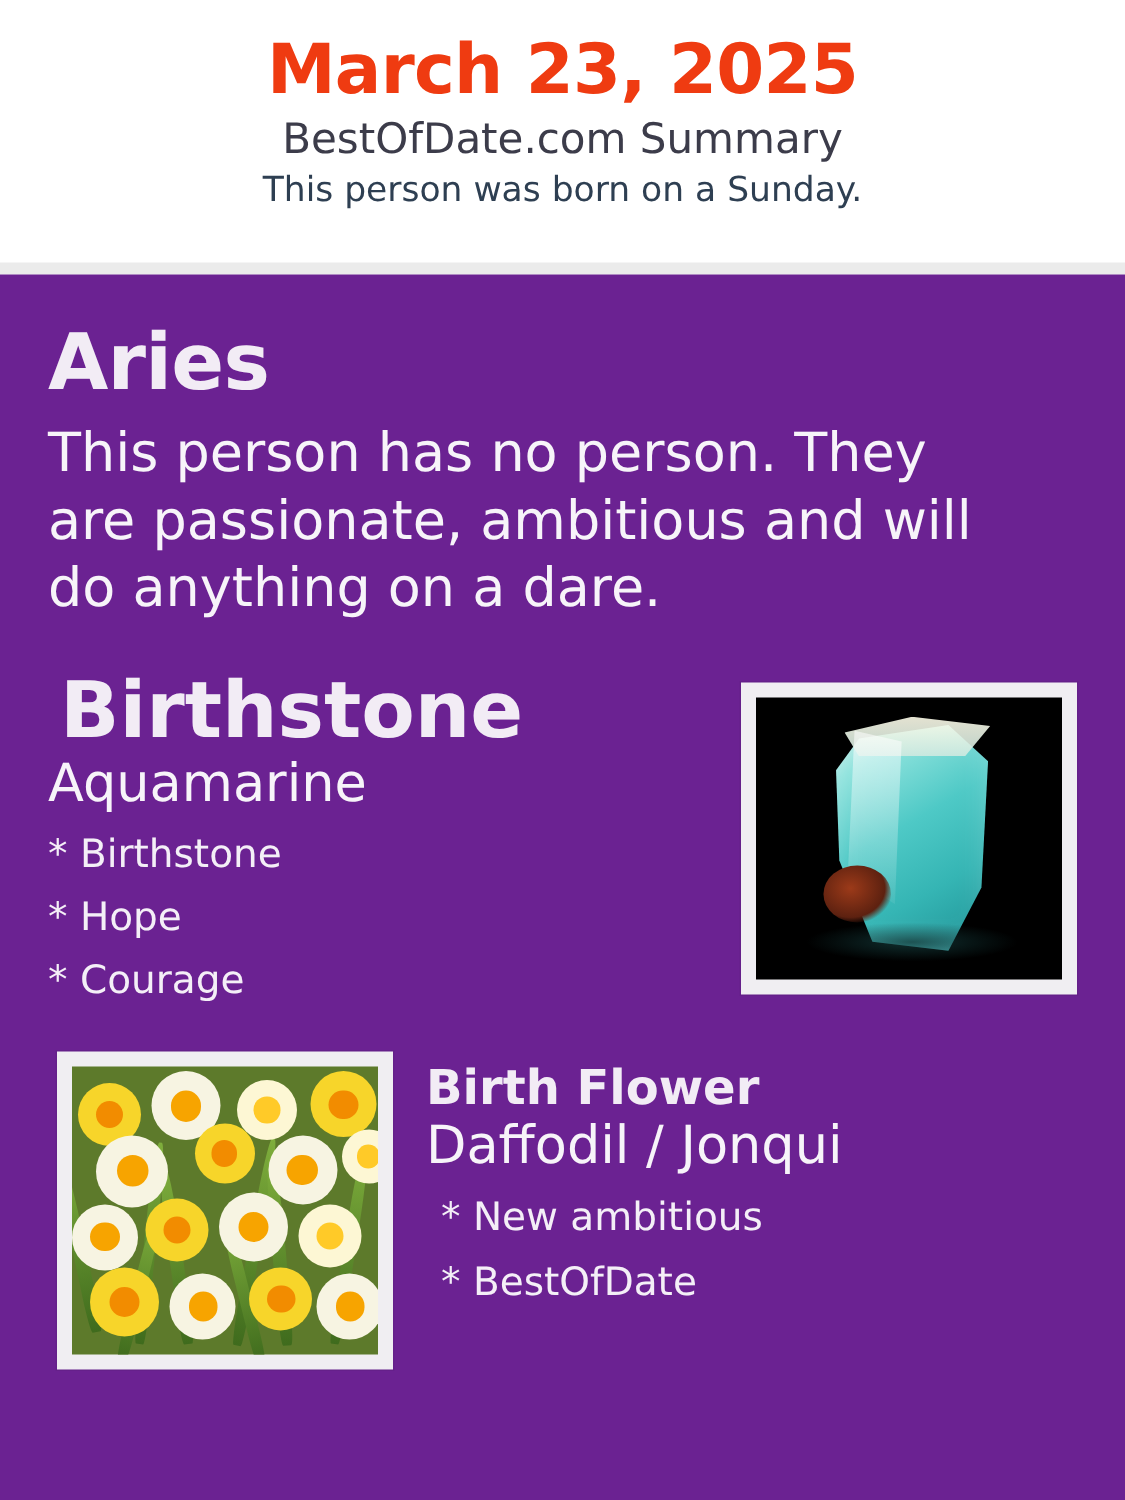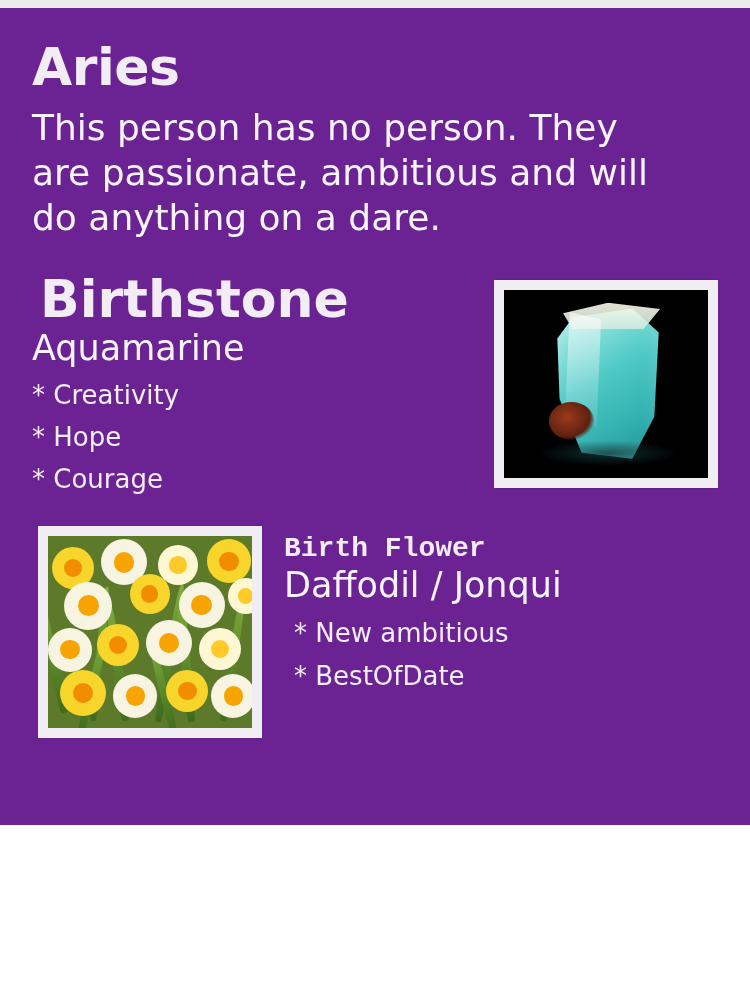--- a/index.html
+++ b/index.html
@@ -221,58 +221,62 @@
   .daff.white::after { background: #f7a400; }
   .daff.yellow { background: #f7d52a; }
   .daff.yellow::after { background: #f28c00; }
   .daff.cream { background: #fdf7d4; }
   .daff.cream::after { background: #ffca28; }
 
   .flower-text {
     margin-left: 252px;
   }
   .flower-title {
-    font-size: 28px;
+    font-size: 32px;
     font-weight: bold;
     color: #f2ecf5;
     line-height: 1.05;
     padding-top: 8px;
-    font-family: Liberation Mono, monospace;
   }
   .flower-name {
     font-size: 35px;
     color: #f7f4f9;
     line-height: 1.15;
     margin-top: 2px;
   }
   .flower-bullet {
     font-size: 26px;
     color: #f4eff7;
     margin-top: 14px;
     line-height: 1.1;
     padding-left: 10px;
   }
 </style>
 </head>
 <body>
 
 <div class="page">
 
+  <div class="header">
+    <div class="header-date">March 23, 2025</div>
+    <div class="header-site">BestOfDate.com Summary</div>
+    <div class="header-born">This person was born on a Sunday.</div>
+  </div>
 
   <div class="divider"></div>
 
   <div class="panel">
 
     <div class="zodiac-name">Aries</div>
     <div class="zodiac-desc">This person has no person. They are passionate, ambitious and will do anything on a dare.</div>
 
     <div class="stone-block">
       <div class="stone-title">Birthstone</div>
       <div class="stone-name">Aquamarine</div>
-      <div class="bullet">* Creativity</div>
+      <div class="bullet">* Birthstone</div>
       <div class="bullet">* Hope</div>
       <div class="bullet">* Courage</div>
 
       <div class="stone-photo-wrap photo-frame">
         <div class="stone-photo">
           <div class="crystal"></div>
           <div class="crystal-top"></div>
           <div class="crystal-facet"></div>
           <div class="crystal-rust"></div>
           <div class="crystal-shadow"></div>

